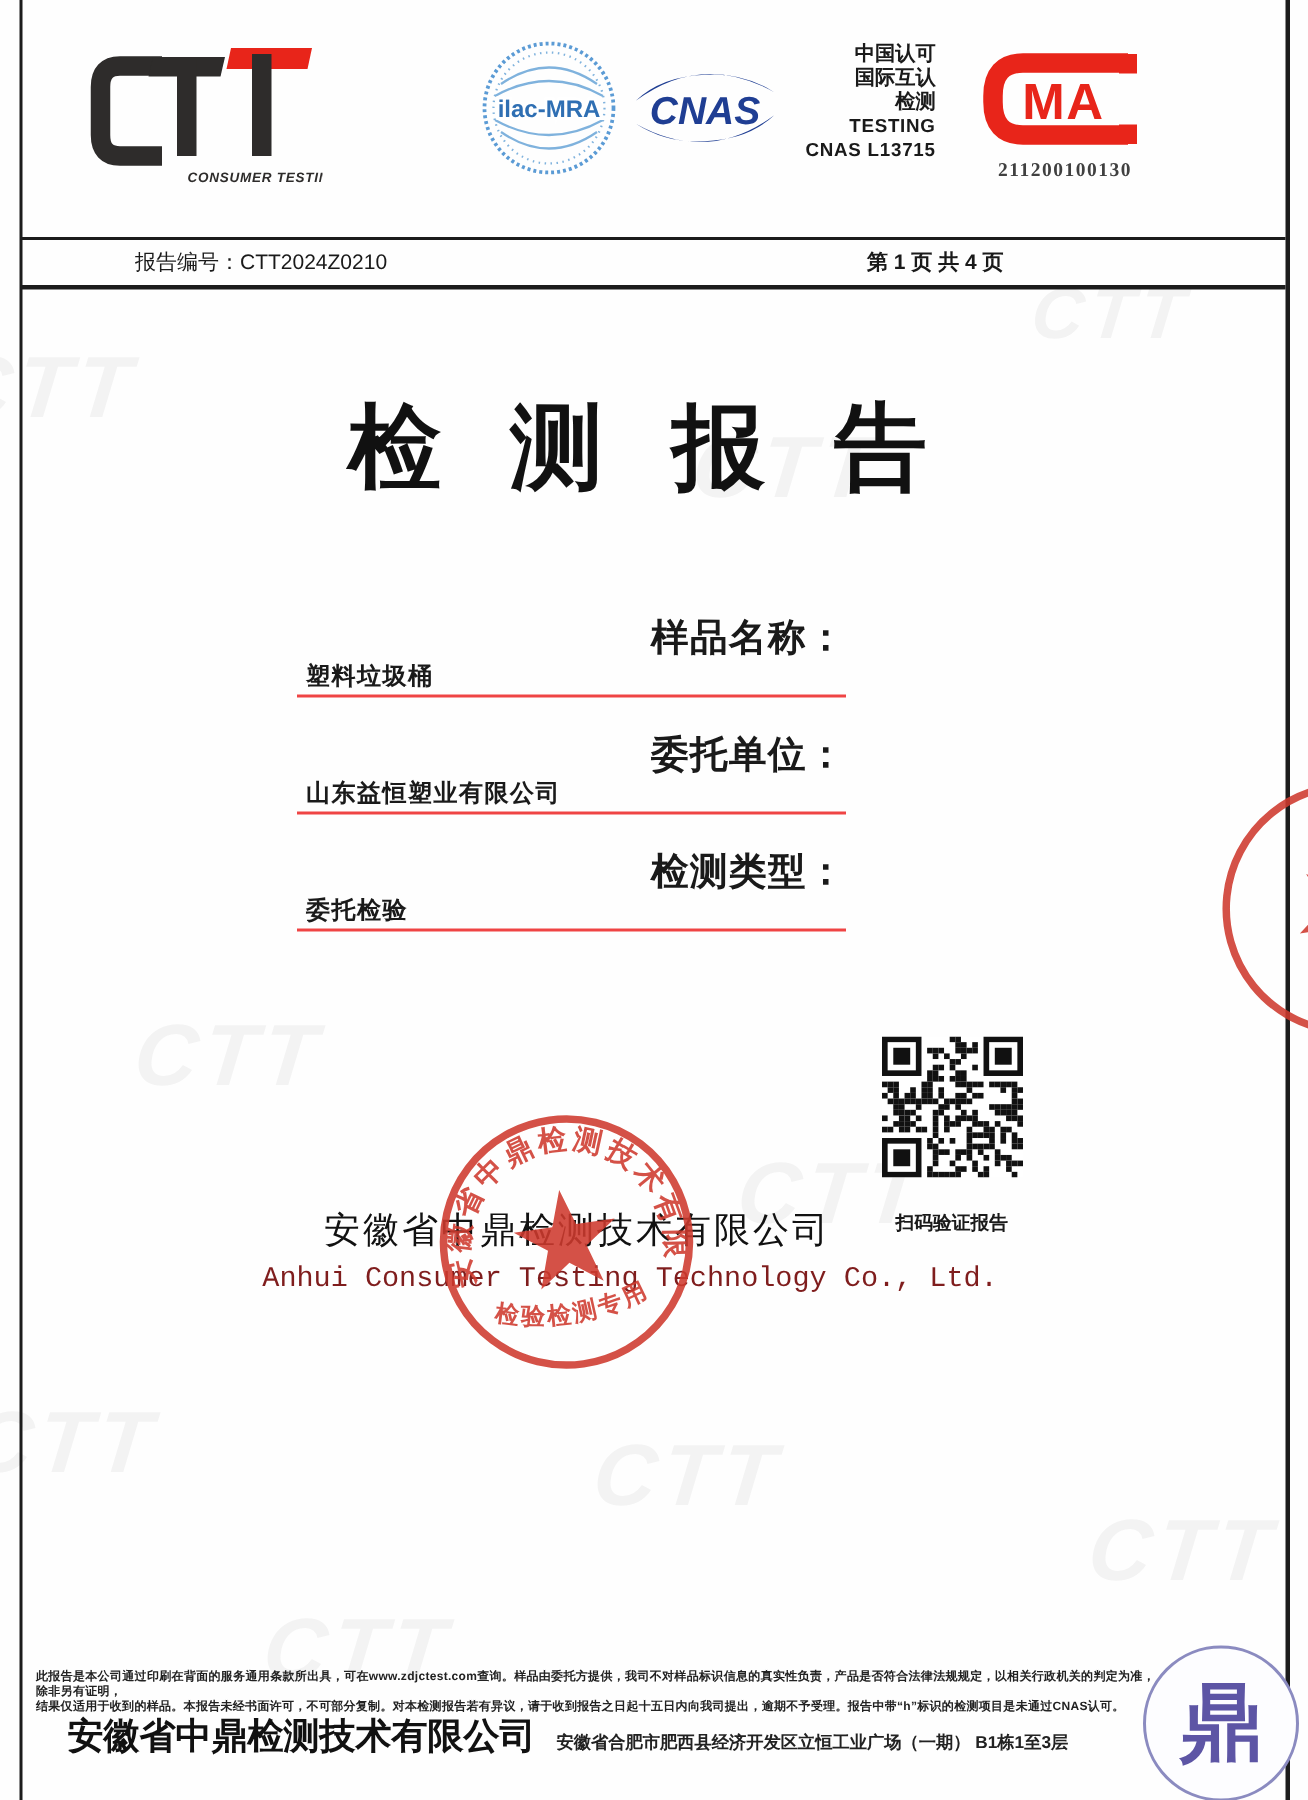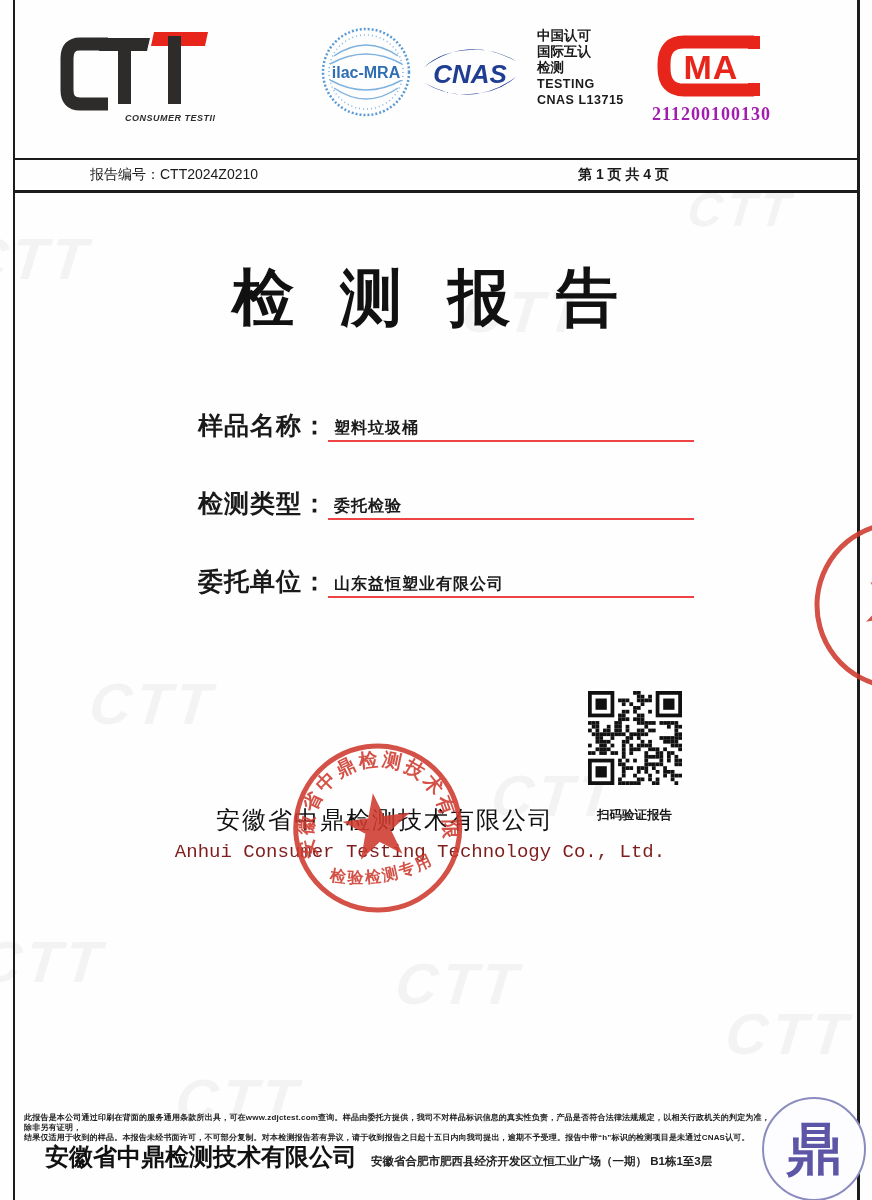--- a/index.html
+++ b/index.html
@@ -19,40 +19,40 @@
   .wm{
     position:absolute;font-family:"Liberation Sans",sans-serif;
     font-weight:bold;font-style:italic;font-size:58px;letter-spacing:4px;
     color:rgba(40,40,40,0.05);transform:skewX(-6deg);user-select:none;
   }
 
   
   .ctt-logo{position:absolute;left:50px;top:28px;}
   .ilac{position:absolute;left:320px;top:26px;text-decoration:underline;}
   .cnas{position:absolute;left:420px;top:38px;}
-  .accr{position:absolute;left:537px;top:28px;line-height:16px;}
+  .accr{position:absolute;left:537px;top:28px;line-height:16px;text-align:right;}
   .accr .cn{font-size:13.5px;font-weight:bold;font-family:"Liberation Sans",sans-serif;}
   .accr .en{font-size:12.5px;font-weight:bold;letter-spacing:.5px;}
   .cma{position:absolute;left:652px;top:34px;text-align:center;}
-  .cma-num{color:#a21caf;font-size:18px;font-weight:bold;letter-spacing:1px;margin-top:2px;font-family:"Liberation Serif",serif;}
+  .cma-num{color:#404040;font-size:13px;font-weight:bold;letter-spacing:1px;margin-top:2px;font-family:"Liberation Serif",serif;}
 
   
   .repno{position:absolute;left:90px;top:166px;font-size:14px;font-weight:normal;}
   .pageinfo{position:absolute;left:566px;top:166px;font-size:14px;font-weight:bold;margin-left:12px;}
 
   
   .title{
     position:absolute;left:0;right:0;top:256px;text-align:center;
     font-family:"Liberation Serif","DejaVu Serif",serif;
     font-size:62px;font-weight:600;letter-spacing:46px;padding-left:24px;color:#111;
   }
 
   
   .fields{position:absolute;left:198px;top:408px;}
-  .frow{display:flex;align-items:flex-end;margin-bottom:44px;height:34px;}
+  .frow{display:flex;align-items:flex-end;margin-bottom:44px;height:34px;flex-direction:column;}
   .flabel{font-size:25px;font-weight:bold;white-space:nowrap;letter-spacing:1px;}
   .fvalue{
     font-size:16px;font-weight:bold;letter-spacing:1px;white-space:nowrap;
     width:360px;border-bottom:2px solid #ef4444;padding:0 0 1px 6px;
   }
 
   
   .stamp{position:absolute;opacity:.88;}
   .stamp-main{left:283px;top:733px;transform:rotate(-8deg);}
   .stamp-right{left:802px;top:508px;transform:rotate(96deg);}
@@ -160,26 +160,26 @@
   <div class="hline thick"></div>
 
   <div class="title">检测报告</div>
 
   <div class="fields">
     <div class="frow">
       <span class="flabel">样品名称：</span>
       <span class="fvalue">塑料垃圾桶</span>
     </div>
     <div class="frow">
+      <span class="flabel">委托单位：</span>
+      <span class="fvalue">山东益恒塑业有限公司</span>
+    </div>
+    <div class="frow">
       <span class="flabel">检测类型：</span>
       <span class="fvalue">委托检验</span>
-    </div>
-    <div class="frow">
-      <span class="flabel">委托单位：</span>
-      <span class="fvalue">山东益恒塑业有限公司</span>
     </div>
   </div>
 
   <div class="stamp stamp-right">
     <svg width="190" height="190" viewBox="0 0 190 190">
       <circle cx="95" cy="95" r="82" fill="none" stroke="#cf3a2e" stroke-width="5"></circle>
       <path id="ring2" d="M31 115 A 66 66 0 1 1 159 115" fill="none"></path>
       <text font-size="19" font-weight="bold" fill="#cf3a2e" letter-spacing="3">
         <textPath href="#ring2">安徽省中鼎检测技术有限公司</textPath>
       </text>

